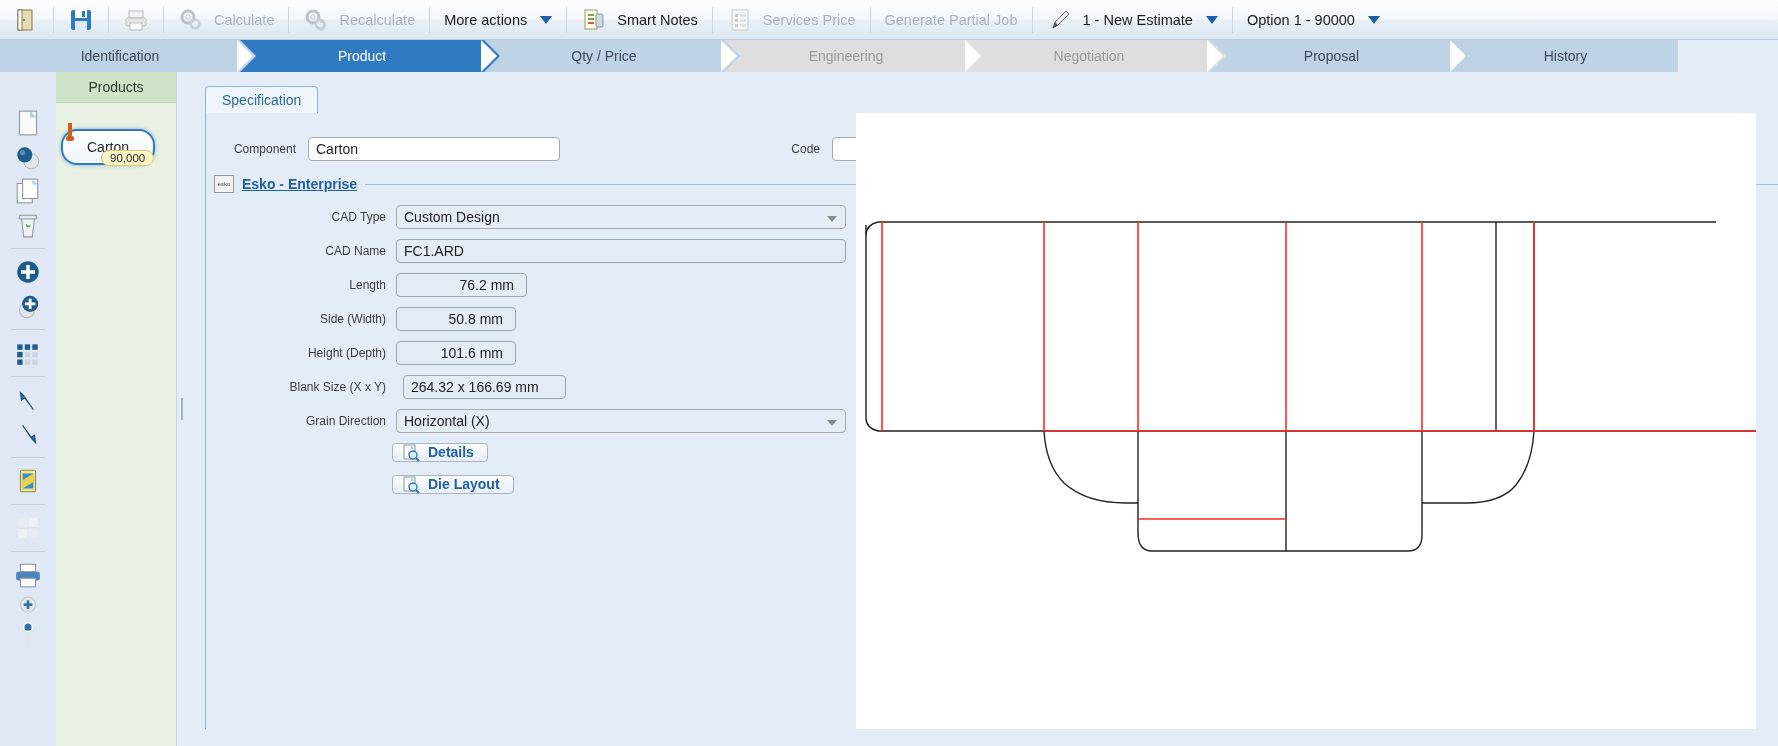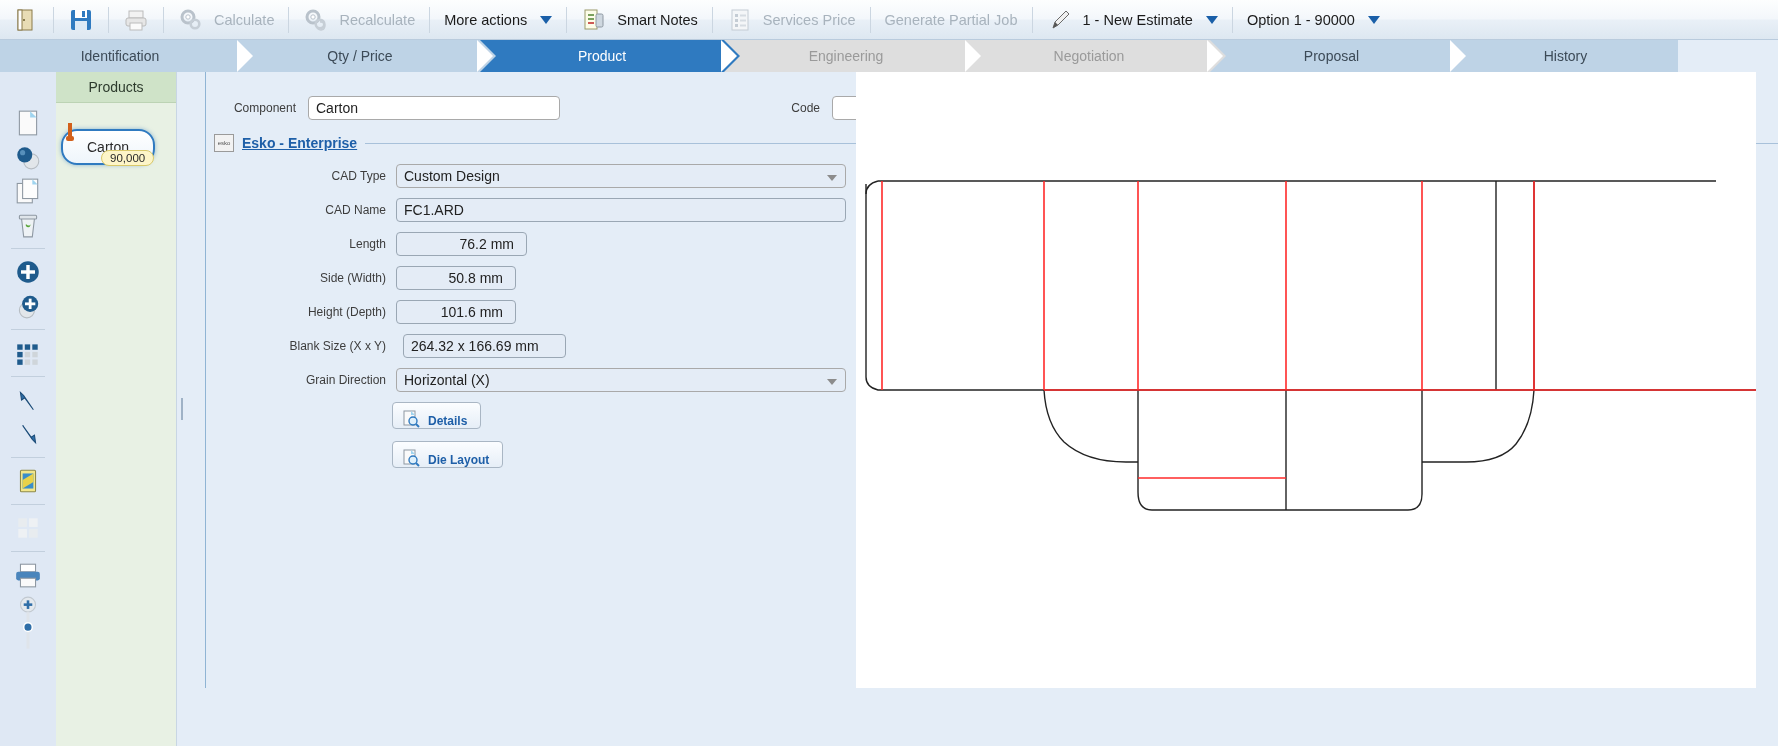--- a/index.html
+++ b/index.html
@@ -287,28 +287,28 @@
     font-weight: bold;
     color: #1e5fa8;
     text-decoration: underline;
     cursor: pointer;
     white-space: nowrap;
   }
   #esko-rule { flex: 1; height: 1px; background: #a8c1da; }
 
   .ibtn {
     display: inline-flex;
-    align-items: flex-end;
+    align-items: flex-start;
     gap: 8px;
-    height: 27px;
+    height: 19px;
     padding: 0 13px 0 9px;
     border: 1px solid #a9b6c4;
     border-radius: 4px;
     background: linear-gradient(to bottom,#fbfdff,#e6eef7);
-    font-size: 12px;
+    font-size: 14px;
     font-weight: bold;
     color: #1e5fa8;
     cursor: pointer;
     box-sizing: border-box;
   }
 
   
   #cad {
     position: absolute;
     left: 650px;
@@ -429,26 +429,26 @@
       <span>Option 1 - 90000</span>
       <span class="caret"></span>
     </div>
   </div>
 
 <div id="steps">
     <div class="step " style="width:240px">
       <span>Identification</span>
       <span class="sep-arrow"></span>
     </div>
+    <div class="step active" style="width:244px">
+      <span>Product</span>
+      <span class="sep-arrow"></span>
+    </div>
     <div class="step " style="width:240px">
       <span>Qty / Price</span>
-      <span class="sep-arrow"></span>
-    </div>
-    <div class="step active" style="width:244px">
-      <span>Product</span>
       <span class="sep-arrow"></span>
     </div>
     <div class="step dim" style="width:244px">
       <span>Engineering</span>
       <span class="sep-arrow"></span>
     </div>
     <div class="step dim" style="width:242px">
       <span>Negotiation</span>
       <span class="sep-arrow"></span>
     </div>
@@ -553,20 +553,24 @@
       <div id="product-qty">90,000</div>
     </div>
   </div>
 
   <div id="splitter">
     <div class="grip"></div>
   </div>
 
   <div id="content">
 
+    <div id="tabstrip">
+      <div id="tab-underline"></div>
+      <div class="tab">Specification</div>
+    </div>
 
     <div id="panel">
 
       <div class="frow" style="margin-left:10px;margin-top:14px;">
         <div class="flabel" style="width:80px;margin-right:12px;">Component</div>
         <input class="finput" style="width: 252px;" value="Carton">
         <div class="flabel" style="width:120px;margin-left:140px;margin-right:12px;">Code</div>
         <input class="finput" style="width: 660px;" value="">
       </div>
 

